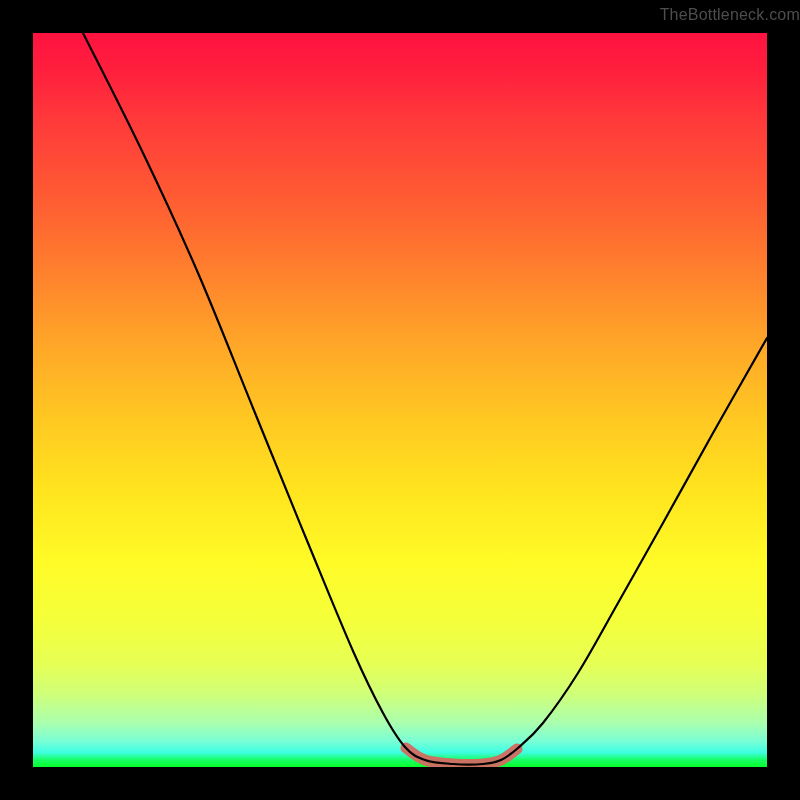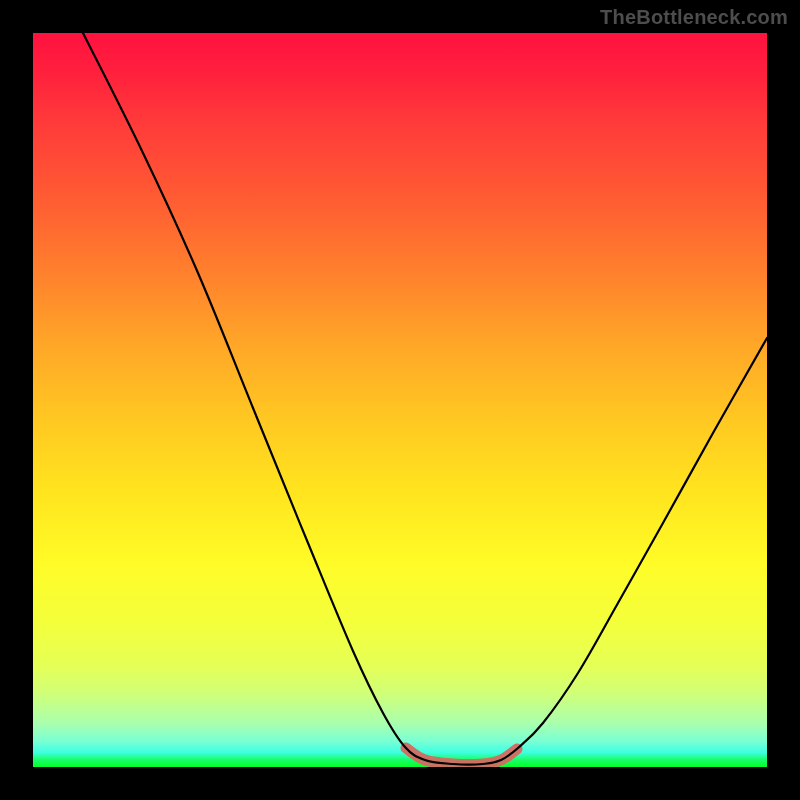--- a/index.html
+++ b/index.html
@@ -66,25 +66,25 @@
     fill: none;
     stroke: #d46a62;
     stroke-width: 11;
     stroke-linecap: round;
     stroke-linejoin: round;
     opacity: 0.95;
   }
   .watermark {
     position: absolute;
     top: 6px;
-    right: 12px;
+    right: 0;
     color: #4d4d4d;
-    font-size: 20px;
+    font-size: 16px;
     letter-spacing: 0.2px;
-    font-weight: 700;
+    font-weight: 400;
     user-select: none;
   }
 </style>
 </head>
 <body>
 
 <div class="frame">
   <div class="watermark">TheBottleneck.com</div>
 
   <div class="plot-area">

